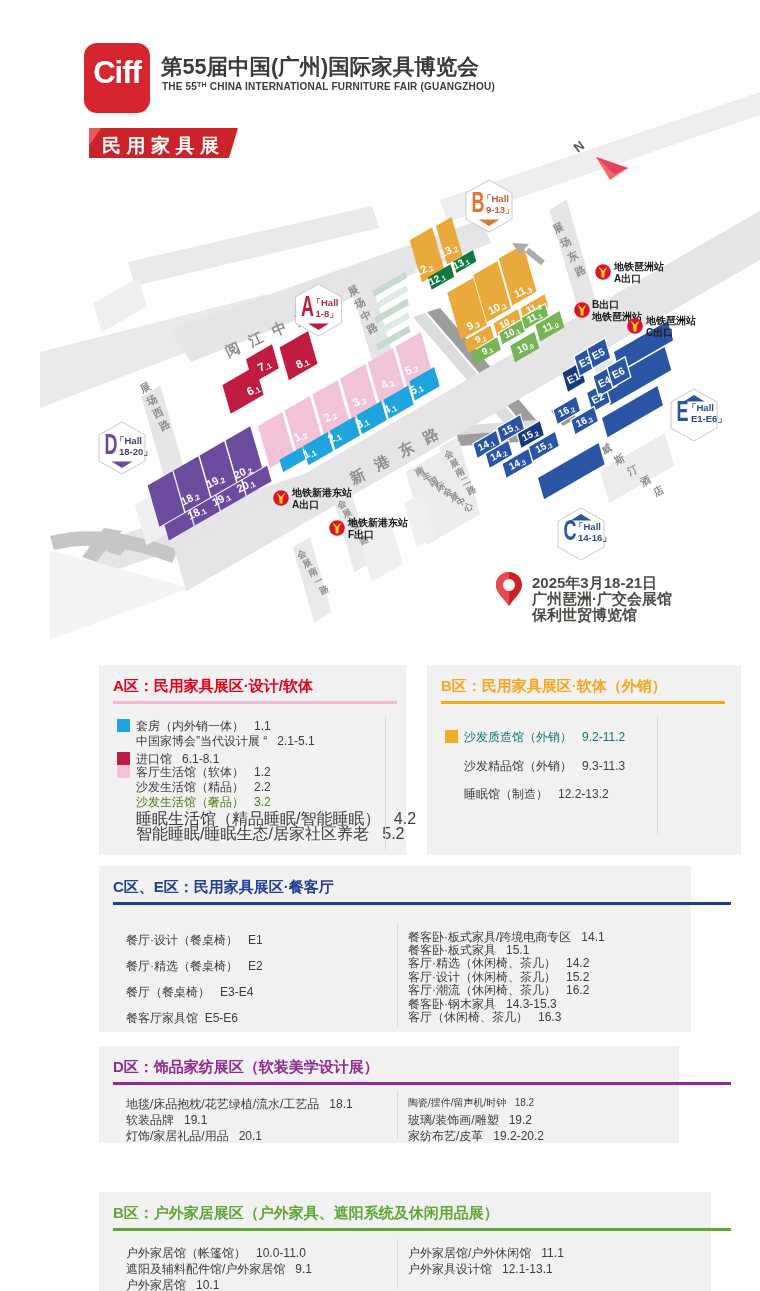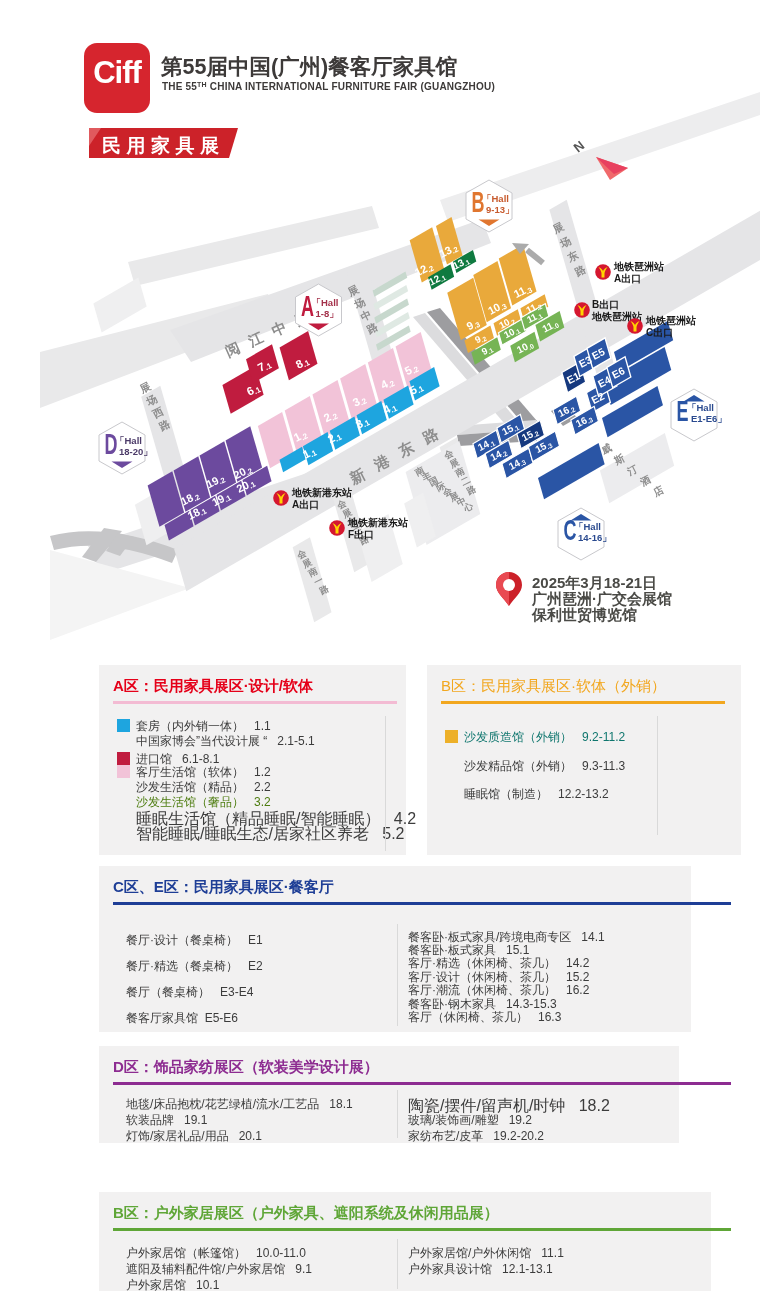--- a/index.html
+++ b/index.html
@@ -2,21 +2,21 @@
 <html><head><meta charset="utf-8">
 <style>
 *{margin:0;padding:0;box-sizing:border-box}
 body{width:760px;height:1291px;position:relative;background:#fff;font-family:"Liberation Sans",sans-serif;overflow:hidden}
 </style></head>
 <body>
 
 <div style="position:absolute;left:84px;top:43px;width:66px;height:70px;background:#d6252e;border-radius:13px"></div>
 <div style="position:absolute;left:84px;top:55px;width:66px;height:46px;color:#fff;font-size:31px;font-weight:bold;text-align:center;letter-spacing:-1px">Ciff</div>
 
-<div style="position:absolute;left:161px;top:52px;font-size:21.5px;font-weight:bold;color:#3d3a39;letter-spacing:0px">第55届中国(广州)餐客厅家具馆</div>
+<div style="position:absolute;left:161px;top:52px;font-size:21.5px;font-weight:bold;color:#3d3a39;letter-spacing:0px">第55届中国(广州)国际家具博览会</div>
 
 <div style="position:absolute;left:162px;top:81px;font-size:10px;font-weight:bold;color:#3d3a39;letter-spacing:0.2px">THE 55<span style="font-size:7px;vertical-align:3px">TH</span> CHINA INTERNATIONAL FURNITURE FAIR (GUANGZHOU)</div>
 
 <svg width="200" height="44" viewBox="0 0 200 44" style="position:absolute;left:68px;top:124px">
 <polygon points="21,4 34,4 21,24" fill="#c9c9c9"></polygon>
 <polygon points="21,4 170,4 161,34 21,34" fill="#cc2229"></polygon>
 <polygon points="21,4 33,4 21,22" fill="#e05a5e"></polygon>
 </svg>
 <div style="position:absolute;left:102px;top:133px;font-size:19px;font-weight:bold;color:#fff;letter-spacing:5.5px">民用家具展</div>
 
@@ -274,21 +274,21 @@
     <div style="position:absolute;left:37px;top:86px;font-size:12px;color:#3c3c3c;white-space:nowrap">进口馆&nbsp;&nbsp;&nbsp;6.1-8.1</div>
     <div style="position:absolute;left:18px;top:100px;width:13px;height:13px;background:#f2c3d8"></div>
     <div style="position:absolute;left:37px;top:99px;font-size:12px;color:#3c3c3c;white-space:nowrap">客厅生活馆（软体）&nbsp;&nbsp;&nbsp;1.2</div>
     <div style="position:absolute;left:37px;top:114px;font-size:12px;color:#3c3c3c;white-space:nowrap">沙发生活馆（精品）&nbsp;&nbsp;&nbsp;2.2</div>
     <div style="position:absolute;left:37px;top:129px;font-size:12px;color:#4d7c0f;white-space:nowrap">沙发生活馆（奢品）&nbsp;&nbsp;&nbsp;3.2</div>
     <div style="position:absolute;left:37px;top:144px;font-size:16px;color:#3c3c3c;white-space:nowrap">睡眠生活馆（精品睡眠/智能睡眠）&nbsp;&nbsp;&nbsp;4.2</div>
     <div style="position:absolute;left:37px;top:159px;font-size:16px;color:#3c3c3c;white-space:nowrap">智能睡眠/睡眠生态/居家社区养老&nbsp;&nbsp;&nbsp;5.2</div>
     <div style="position:absolute;left:286px;top:51px;width:1px;height:135px;background:#d9d9d9"></div>
   </div>
 <div style="position:absolute;left:427px;top:665px;width:314px;height:190px;background:#f2f1f1">
-    <div style="position:absolute;left:14px;top:12px;font-size:15px;font-weight:normal;color:#f2a71f">B区：民用家具展区·软体（外销）</div>
+    <div style="position:absolute;left:14px;top:12px;font-size:15px;font-weight:bold;color:#f2a71f">B区：民用家具展区·软体（外销）</div>
     <div style="position:absolute;left:14px;top:36px;width:284px;height:3px;background:#f2a71f"></div>
     <div style="position:absolute;left:18px;top:65px;width:13px;height:13px;background:#edb029"></div>
     <div style="position:absolute;left:37px;top:64px;font-size:12px;color:#0f766e;white-space:nowrap">沙发质造馆（外销）&nbsp;&nbsp;&nbsp;9.2-11.2</div>
     <div style="position:absolute;left:37px;top:93px;font-size:12px;color:#3c3c3c;white-space:nowrap">沙发精品馆（外销）&nbsp;&nbsp;&nbsp;9.3-11.3</div>
     <div style="position:absolute;left:37px;top:121px;font-size:12px;color:#3c3c3c;white-space:nowrap">睡眠馆（制造）&nbsp;&nbsp;&nbsp;12.2-13.2</div>
     <div style="position:absolute;left:230px;top:51px;width:1px;height:119px;background:#d9d9d9"></div>
   </div>
 <div style="position:absolute;left:99px;top:866px;width:592px;height:166px;background:#f2f1f1">
     <div style="position:absolute;left:14px;top:12px;font-size:15px;font-weight:bold;color:#1e3e96">C区、E区：民用家具展区·餐客厅</div>
     <div style="position:absolute;left:14px;top:36px;width:618px;height:3px;background:#1e3e96"></div>
@@ -304,21 +304,21 @@
     <div style="position:absolute;left:309px;top:130px;font-size:12px;color:#3c3c3c;white-space:nowrap">餐客卧·钢木家具&nbsp;&nbsp;&nbsp;14.3-15.3</div>
     <div style="position:absolute;left:309px;top:143px;font-size:12px;color:#3c3c3c;white-space:nowrap">客厅（休闲椅、茶几）&nbsp;&nbsp;&nbsp;16.3</div>
     <div style="position:absolute;left:298px;top:58px;width:1px;height:102px;background:#d9d9d9"></div>
   </div>
 <div style="position:absolute;left:99px;top:1046px;width:580px;height:97px;background:#f2f1f1">
     <div style="position:absolute;left:14px;top:12px;font-size:15px;font-weight:bold;color:#8d2c91">D区：饰品家纺展区（软装美学设计展）</div>
     <div style="position:absolute;left:14px;top:36px;width:618px;height:3px;background:#8d2c91"></div>
     <div style="position:absolute;left:27px;top:50px;font-size:12px;color:#3c3c3c;white-space:nowrap">地毯/床品抱枕/花艺绿植/流水/工艺品&nbsp;&nbsp;&nbsp;18.1</div>
     <div style="position:absolute;left:27px;top:66px;font-size:12px;color:#3c3c3c;white-space:nowrap">软装品牌&nbsp;&nbsp;&nbsp;19.1</div>
     <div style="position:absolute;left:27px;top:82px;font-size:12px;color:#3c3c3c;white-space:nowrap">灯饰/家居礼品/用品&nbsp;&nbsp;&nbsp;20.1</div>
-    <div style="position:absolute;left:309px;top:50px;font-size:16px;color:#3c3c3c;white-space:nowrap">陶瓷/摆件/留声机/时钟&nbsp;&nbsp;&nbsp;18.2</div>
+    <div style="position:absolute;left:309px;top:50px;font-size:10px;color:#3c3c3c;white-space:nowrap">陶瓷/摆件/留声机/时钟&nbsp;&nbsp;&nbsp;18.2</div>
     <div style="position:absolute;left:309px;top:66px;font-size:12px;color:#3c3c3c;white-space:nowrap">玻璃/装饰画/雕塑&nbsp;&nbsp;&nbsp;19.2</div>
     <div style="position:absolute;left:309px;top:82px;font-size:12px;color:#3c3c3c;white-space:nowrap">家纺布艺/皮革&nbsp;&nbsp;&nbsp;19.2-20.2</div>
     <div style="position:absolute;left:298px;top:44px;width:1px;height:48px;background:#d9d9d9"></div>
   </div>
 <div style="position:absolute;left:99px;top:1192px;width:612px;height:102px;background:#f2f1f1">
     <div style="position:absolute;left:14px;top:12px;font-size:15px;font-weight:bold;color:#5fa637">B区：户外家居展区（户外家具、遮阳系统及休闲用品展）</div>
     <div style="position:absolute;left:14px;top:36px;width:618px;height:3px;background:#5fa637"></div>
     <div style="position:absolute;left:27px;top:53px;font-size:12px;color:#3c3c3c;white-space:nowrap">户外家居馆（帐篷馆）&nbsp;&nbsp;&nbsp;10.0-11.0</div>
     <div style="position:absolute;left:27px;top:69px;font-size:12px;color:#3c3c3c;white-space:nowrap">遮阳及辅料配件馆/户外家居馆&nbsp;&nbsp;&nbsp;9.1</div>
     <div style="position:absolute;left:27px;top:85px;font-size:12px;color:#3c3c3c;white-space:nowrap">户外家居馆&nbsp;&nbsp;&nbsp;10.1</div>

